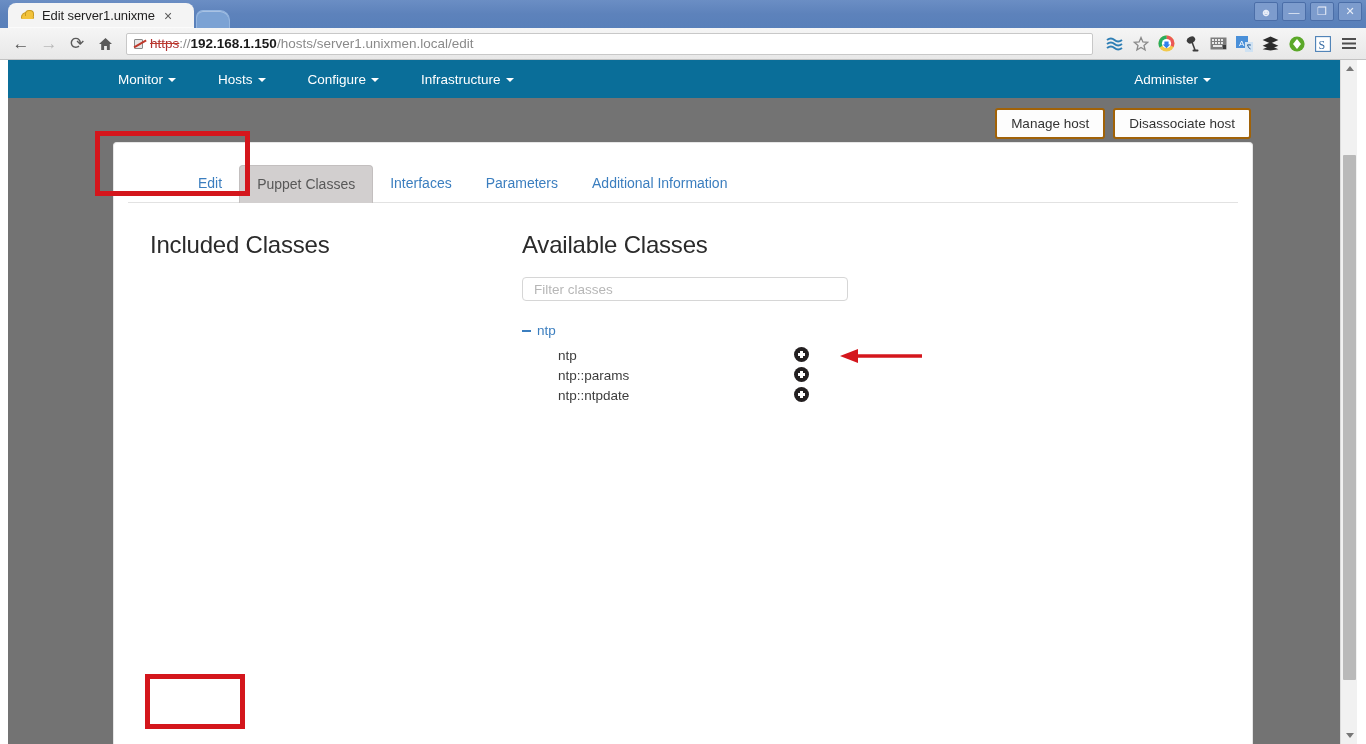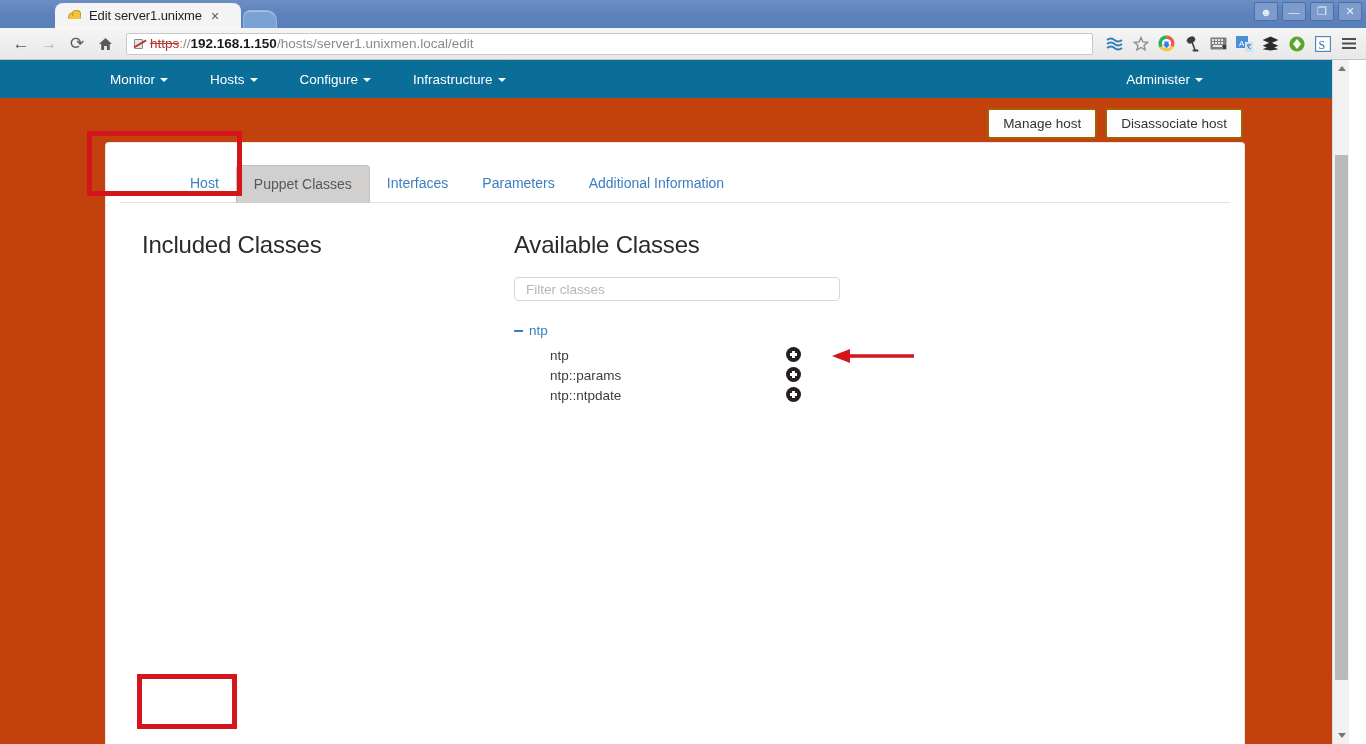--- a/index.html
+++ b/index.html
@@ -9,21 +9,21 @@
     overflow: hidden; background: #fff;
   }
 
   
   .browser { width: 1366px; height: 744px; position: relative; }
 
   .titlebar {
     height: 28px;
     background: linear-gradient(to bottom, #6b8ec4 0%, #5d82bb 50%, #5880ba 100%);
     position: relative;
-    display: flex; align-items: flex-end; padding-left: 47px;
+    display: flex; align-items: flex-end;
   }
   .tabstrip { display: flex; align-items: flex-end; padding-left: 8px; height: 28px; }
   .tab {
     height: 25px;
     background: #f4f4f4;
     border-radius: 8px 8px 0 0;
     display: flex; align-items: center;
     padding: 0 10px 0 12px;
     gap: 7px;
     min-width: 186px;
@@ -122,23 +122,23 @@
     text-decoration-color: #c0392b; position: relative;
   }
   .url-host { color: #1a1a1a; font-weight: 600; }
   .url-path { color: #8a8a8a; }
   .tb-icons { display: flex; align-items: center; gap: 7px; padding-left: 4px; }
   .tb-ic { width: 19px; height: 19px; display: flex; align-items: center; justify-content: center; font-size: 14px; color: #4e4e4e; }
   .ic-box { border-radius: 2px; }
 
   
   .page {
-    position: absolute; left: 0; top: 60px;
+    position: absolute; left: 8px; top: 60px;
     width: 1349px; height: 684px;
-    background: #c2410c;
+    background: #737373;
     overflow: hidden;
   }
   .navbar {
     height: 38px; background: #0a6e99;
     display: flex; align-items: center;
     padding: 0 22px 0 110px;
     color: #fff;
   }
   .nav-item {
     font-size: 13.5px; color: #ffffff; padding: 0 24px 0 0; margin-right: 18px;
@@ -440,21 +440,21 @@
     </div>
 
     <div class="actionbar">
       <div class="btn">Manage host</div>
       <div class="btn">Disassociate host</div>
     </div>
 
     <div class="panel">
 
       <div class="tabs">
-        <div class="tab-link">Host</div>
+        <div class="tab-link">Edit</div>
         <div class="tab-link active">Puppet Classes</div>
         <div class="tab-link">Interfaces</div>
         <div class="tab-link">Parameters</div>
         <div class="tab-link">Additional Information</div>
       </div>
 
       <div class="cols">
         <div class="col-left">
           <div class="col-h">Included Classes</div>
         </div>

